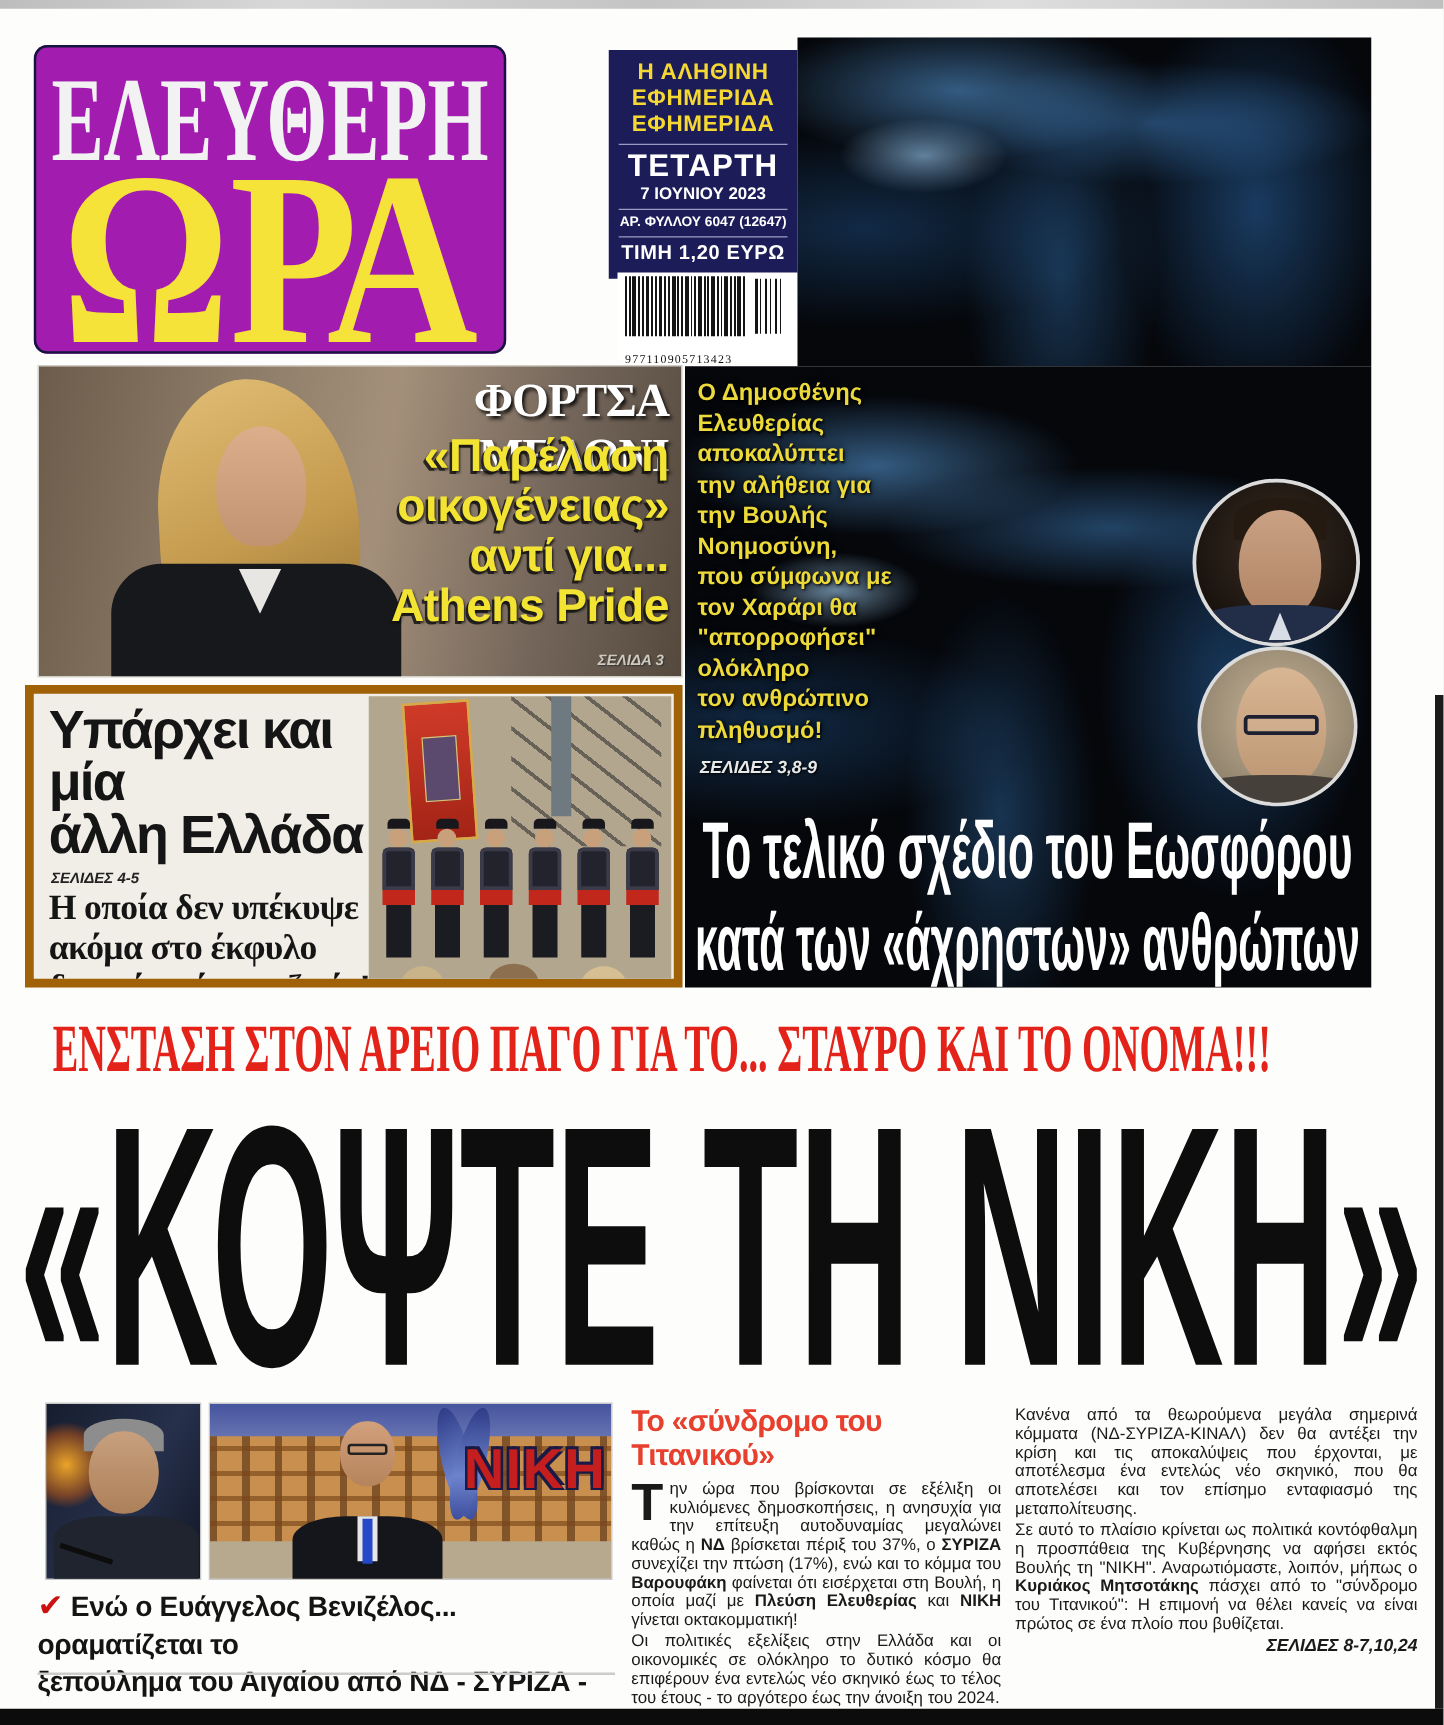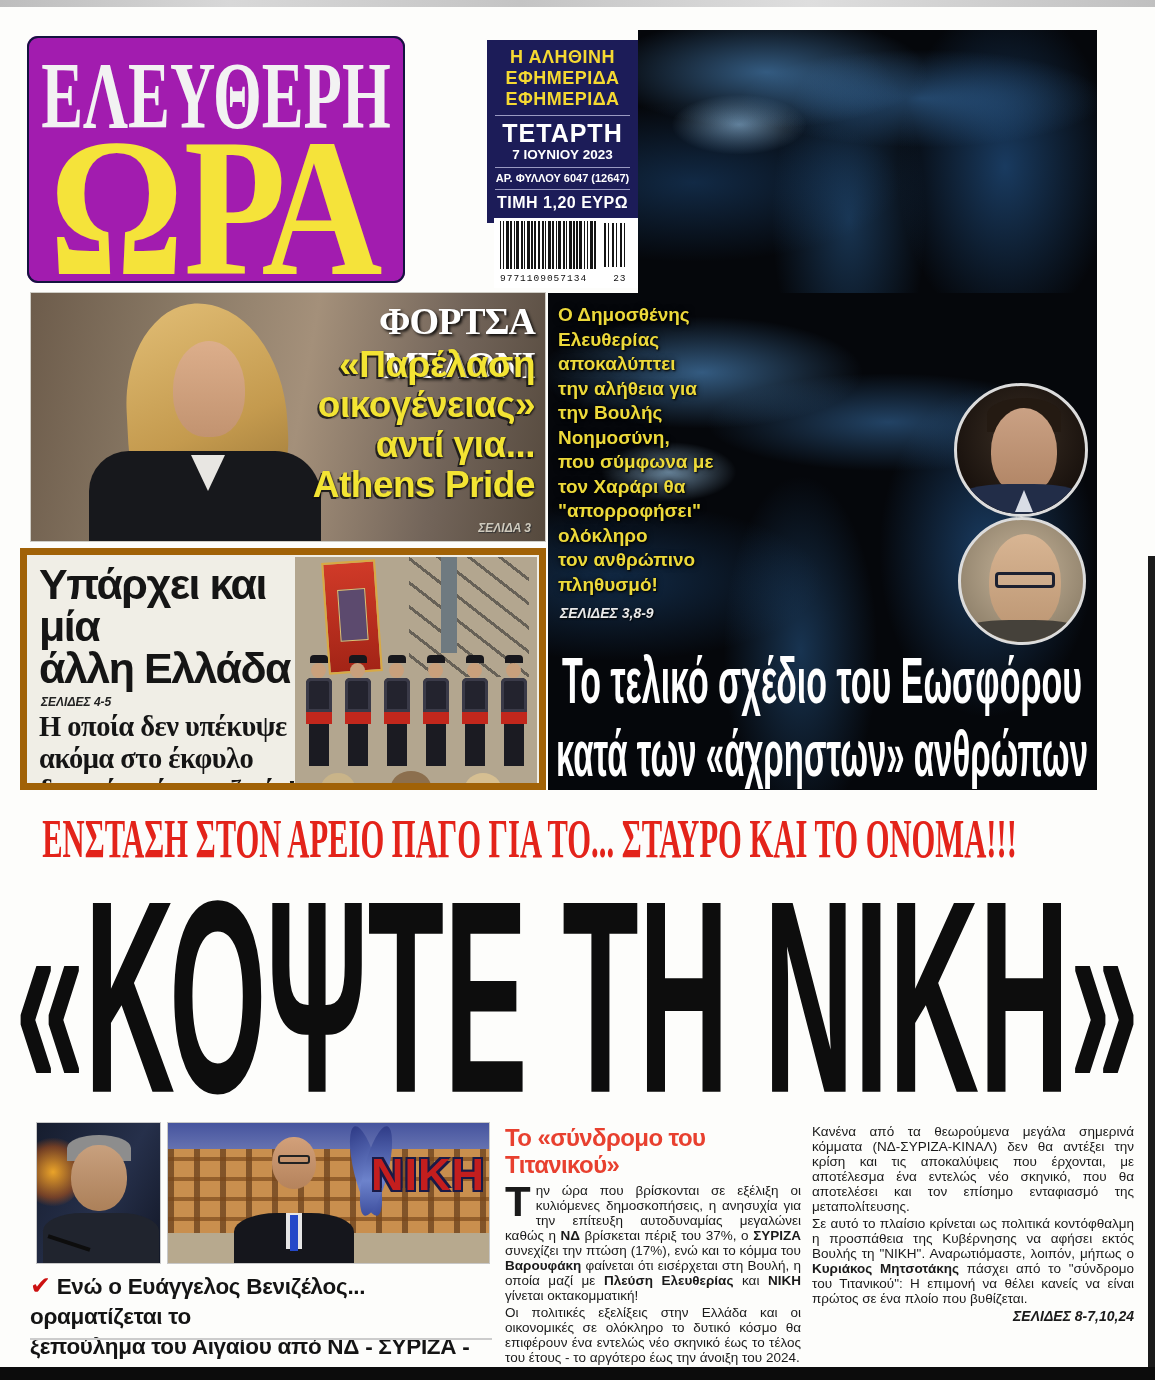--- a/index.html
+++ b/index.html
@@ -29,22 +29,22 @@
   .infobox .issue{font-size:11px;font-weight:700;}
   .infobox .price{font-size:16px;font-weight:700;letter-spacing:.5px;}
 
   
   .barcode{position:absolute;left:494px;top:218px;width:146px;height:70px;background:#fff;padding:3px 4px 0 6px;}
   .barcode .row{display:flex;align-items:flex-start;gap:8px;}
   .bars-main{width:96px;height:48px;
     background:repeating-linear-gradient(90deg,#141414 0 1.5px,transparent 1.5px 3px,#141414 3px 4.5px,transparent 4.5px 6px,#141414 6px 9px,transparent 9px 10.5px);}
   .bars-addon{width:24px;height:44px;margin-top:2px;
     background:repeating-linear-gradient(90deg,#141414 0 2px,transparent 2px 4px,#141414 4px 5px,transparent 5px 8px);}
-  .barcode .digits{display:flex;gap:26px;font-family:Liberation Mono, monospace;
-    font-size:9.5px;letter-spacing:1px;color:#111;margin-top:4px;}
+  .barcode .digits{display:flex;font-family:Liberation Serif, serif;
+    font-size:9.5px;letter-spacing:1px;color:#111;margin-top:14px;}
 
   
   .nightart{background-color:#05070b;
     background-image:
       radial-gradient(ellipse 230px 80px at 28% 16%,rgba(90,160,225,.55),transparent 70%),
       radial-gradient(ellipse 260px 70px at 62% 26%,rgba(70,140,210,.45),transparent 70%),
       radial-gradient(ellipse 150px 230px at 80% 52%,rgba(45,110,180,.5),transparent 72%),
       radial-gradient(ellipse 110px 250px at 46% 72%,rgba(55,125,195,.38),transparent 70%),
       radial-gradient(ellipse 290px 110px at 12% 58%,rgba(35,90,150,.42),transparent 72%),
       radial-gradient(ellipse 90px 40px at 22% 36%,rgba(170,215,250,.6),transparent 75%);}

